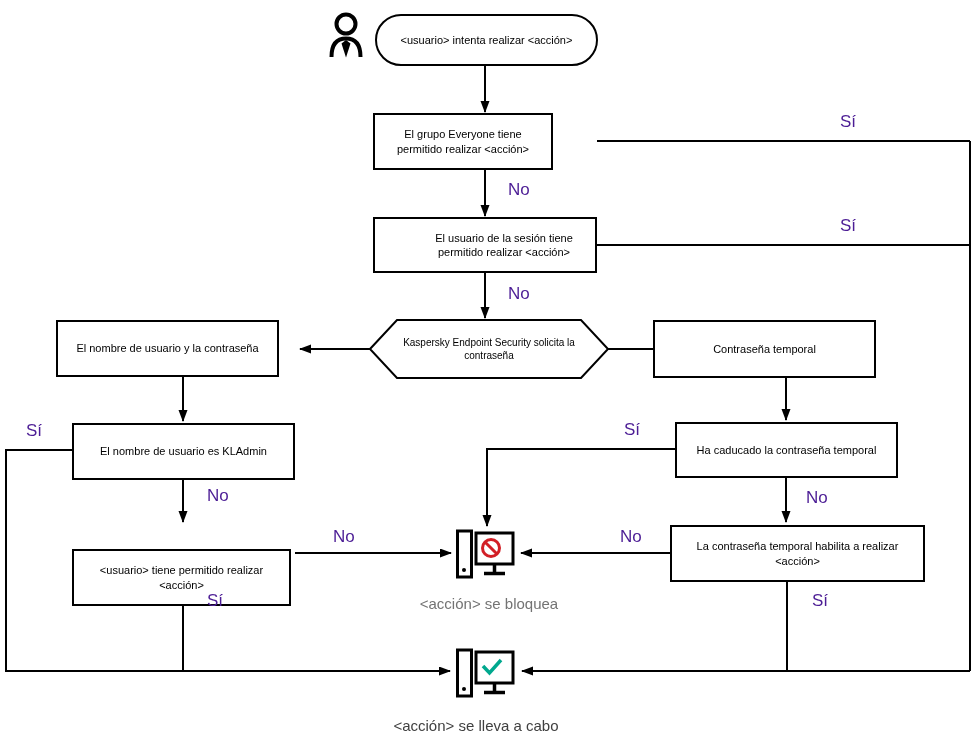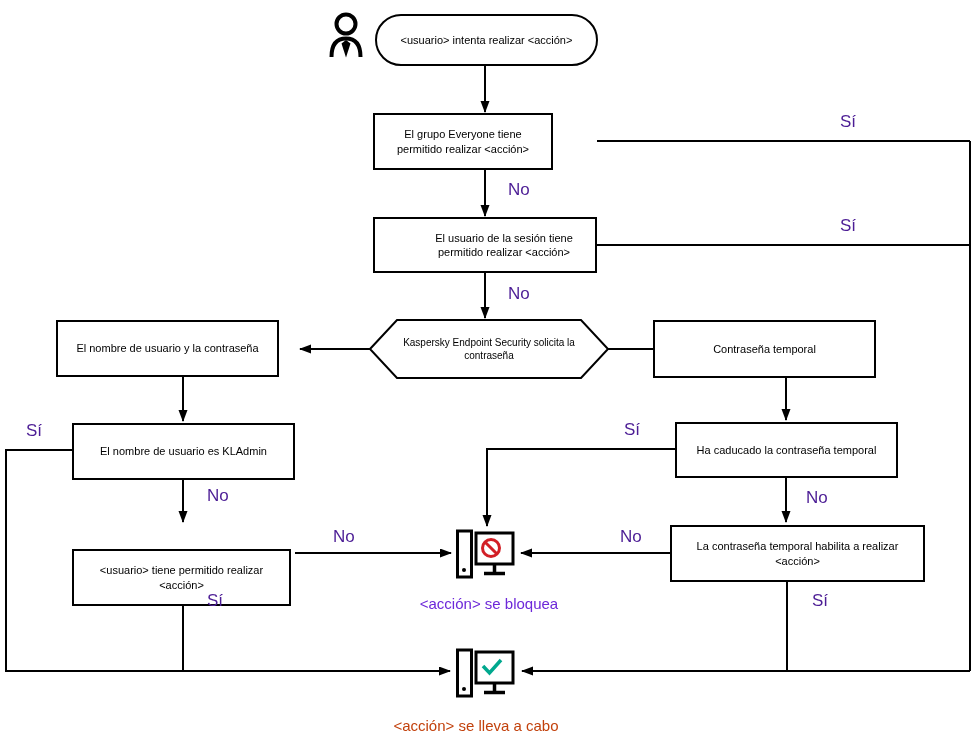--- a/index.html
+++ b/index.html
@@ -18,22 +18,22 @@
     position:absolute;display:flex;align-items:center;justify-content:center;
     text-align:center;font-size:10px;line-height:1.3;box-sizing:border-box;
     background:transparent;border:none;
   }
   .edge-label{
     position:absolute;font-size:17px;color:#4c1d95;white-space:nowrap;
   }
   .outcome{
     position:absolute;font-size:15px;text-align:center;white-space:nowrap;width:200px;
   }
-  .outcome.blocked{color:#6d28d9;}
-  .outcome.performed{color:#c2410c;}
+  .outcome.blocked{color:#737373;}
+  .outcome.performed{color:#404040;}
 </style>
 </head>
 <body>
 
 <div class="canvas">
 
   <svg class="wires" viewBox="0 0 974 745" xmlns="http://www.w3.org/2000/svg">
     <defs>
       <marker id="arr" markerUnits="userSpaceOnUse" markerWidth="13" markerHeight="10" refX="11" refY="4.5" orient="auto">
         <path d="M0,0 L12,4.5 L0,9 Z" fill="#000"></path>

